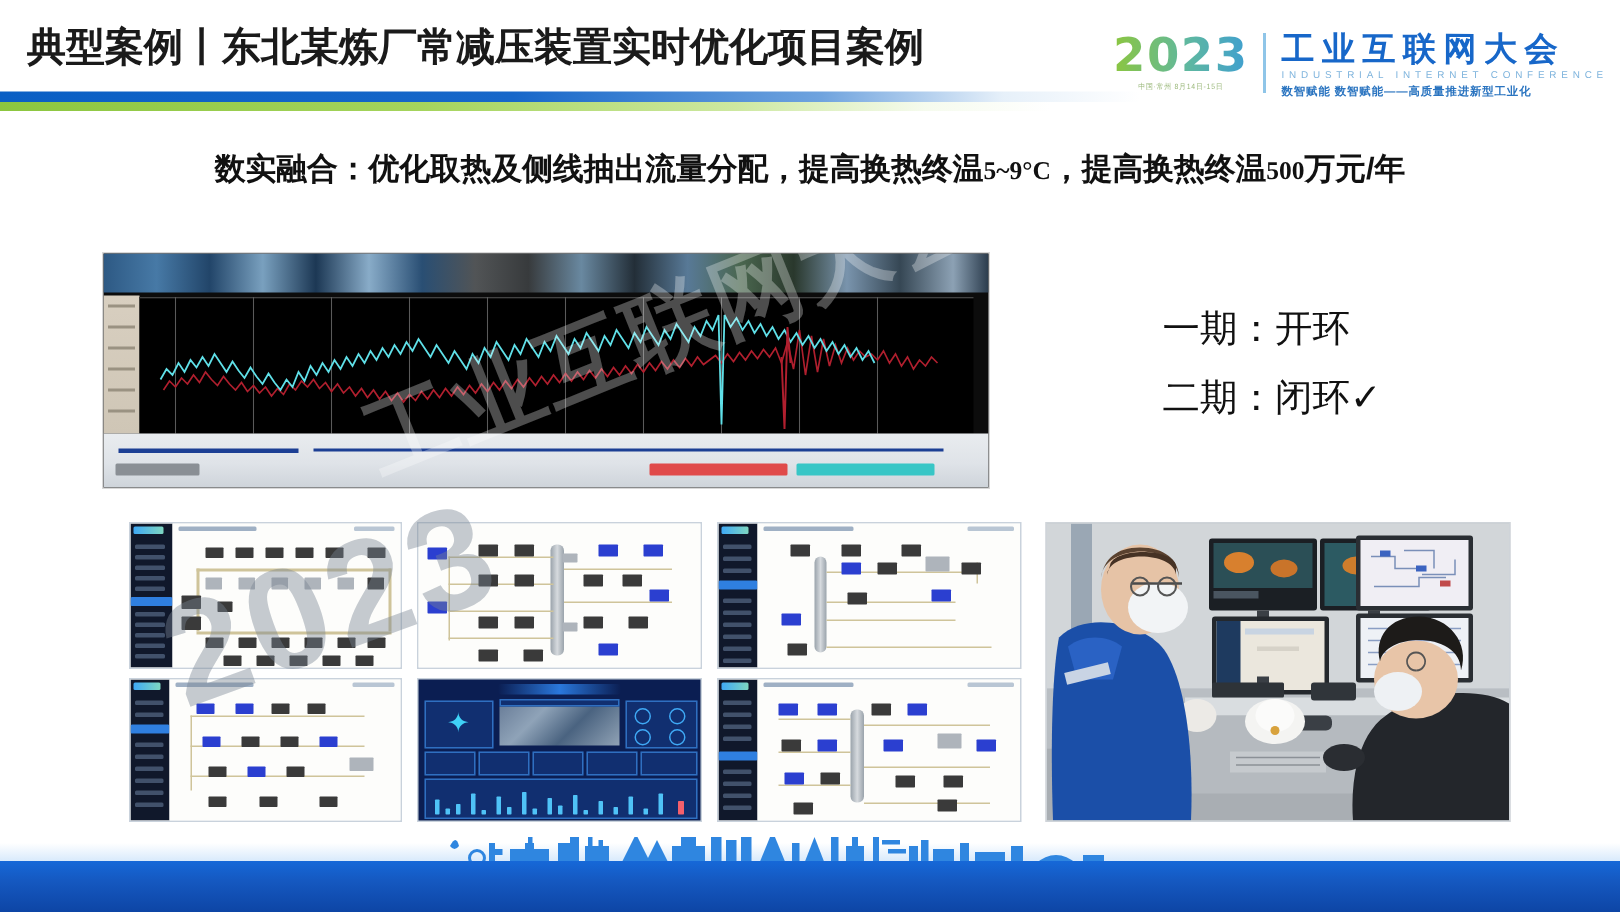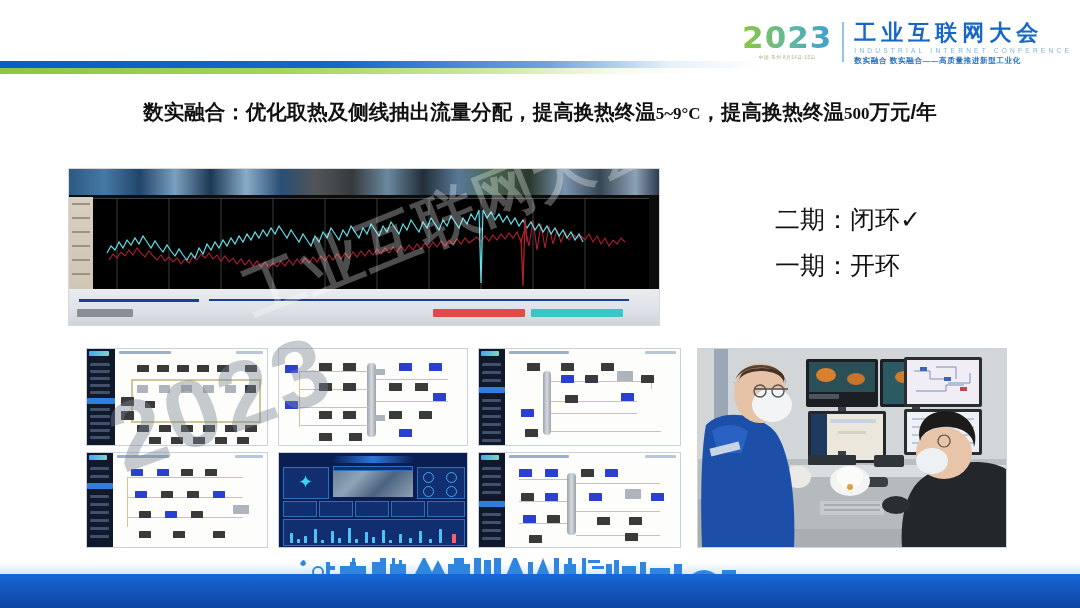--- a/index.html
+++ b/index.html
@@ -376,36 +376,37 @@
     left: 0; bottom: 34px;
     width: 1080px; height: 12px;
     background: linear-gradient(to bottom, rgba(255,255,255,0), rgba(200,225,250,0.7));
   }
 </style>
 </head>
 <body>
 
 <div id="header">
 
+  <div id="slide-title">典型案例丨东北某炼厂常减压装置实时优化项目案例</div>
 
   <div id="divider-wrap">
     <div class="divider-blue"></div>
     <div class="divider-green"></div>
   </div>
 
   <div id="conf-logo">
     <div id="logo-left">
       <div id="logo-year">2023</div>
       <div id="logo-year-sub">中国·常州  8月14日-15日</div>
     </div>
     <div id="logo-sep"></div>
     <div id="logo-right">
       <div id="logo-cn">工业互联网大会</div>
       <div id="logo-en">INDUSTRIAL INTERNET CONFERENCE</div>
-      <div id="logo-cn-sub">数实融合  数实融合——高质量推进新型工业化</div>
+      <div id="logo-cn-sub">数智赋能  数智赋能——高质量推进新型工业化</div>
     </div>
   </div>
 </div>
 
 <div id="content-heading"><span>数实融合：优化取热及侧线抽出流量分配，提高换热终温</span><span class="sm">5~9°C</span><span>，提高换热终温</span><span class="sm">500</span><span>万元/年</span></div>
 
 <div id="trend-shot">
 
   <div id="trend-topstrip"></div>
 
@@ -445,22 +446,22 @@
     <div class="tb-line" style="left:140px; top:10px; width:420px; height:2px;"></div>
     <div class="tb-chip" style="left:364px; top:20px; width:92px; background:#e04a4a;"></div>
     <div class="tb-chip" style="left:462px; top:20px; width:92px; background:#38c6c6;"></div>
     <div class="tb-chip" style="left:8px; top:20px; width:56px; background:#8a8f95;"></div>
   </div>
 
   <div id="trend-watermark">工业互联网大会</div>
 </div>
 
 <div id="notes">
+  <div>一期：开环</div>
   <div>二期：闭环✓</div>
-  <div>一期：开环</div>
 </div>
 
 <div id="grid">
 
   <div class="thumb" style="left:0px; top:0px; width:182px; height:98px;">
     <div class="tb-sidebar" style="width:28px;">
       <div class="sb-logo"></div>
       <div class="sb-item" style="top:14px"></div>
       <div class="sb-item" style="top:21px"></div>
       <div class="sb-item" style="top:28px"></div>

